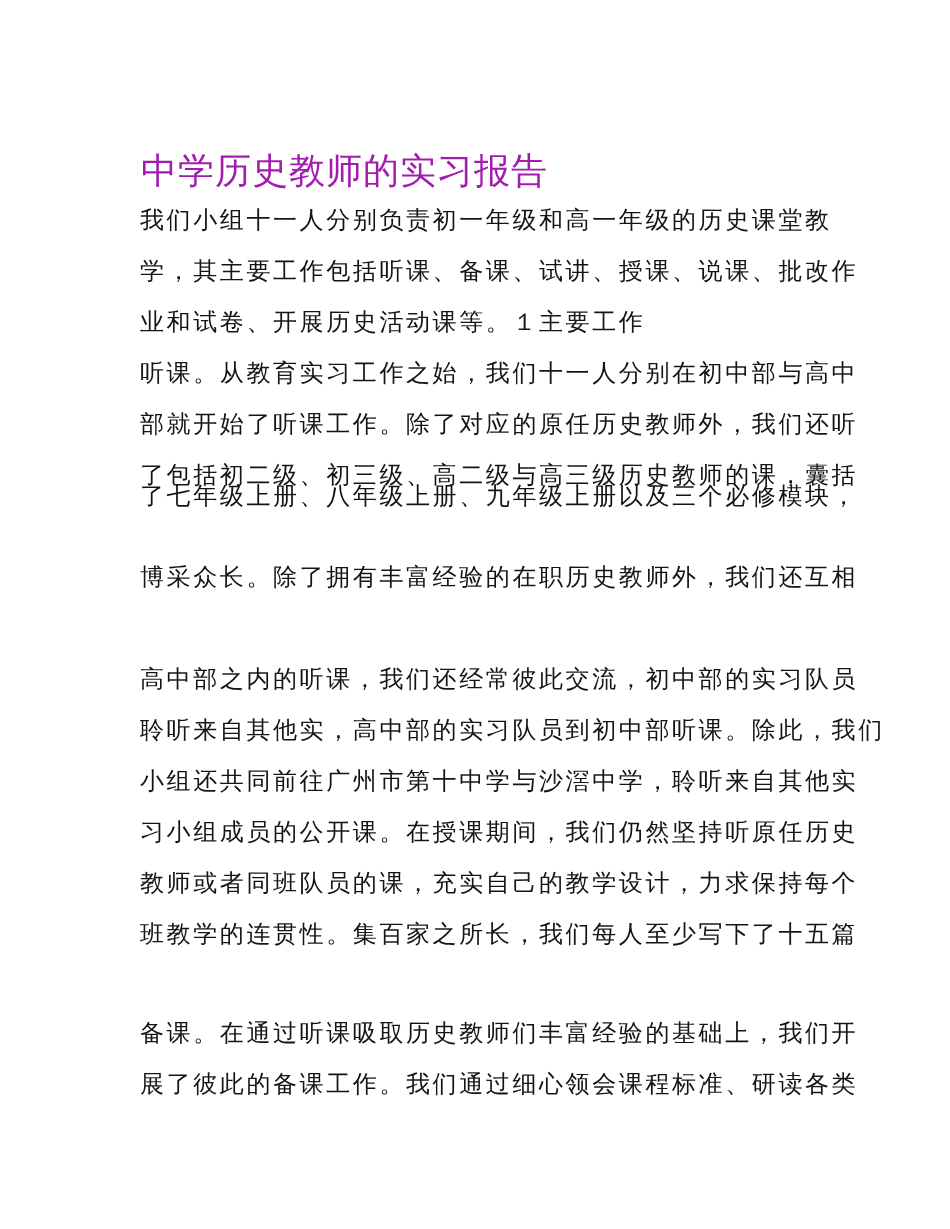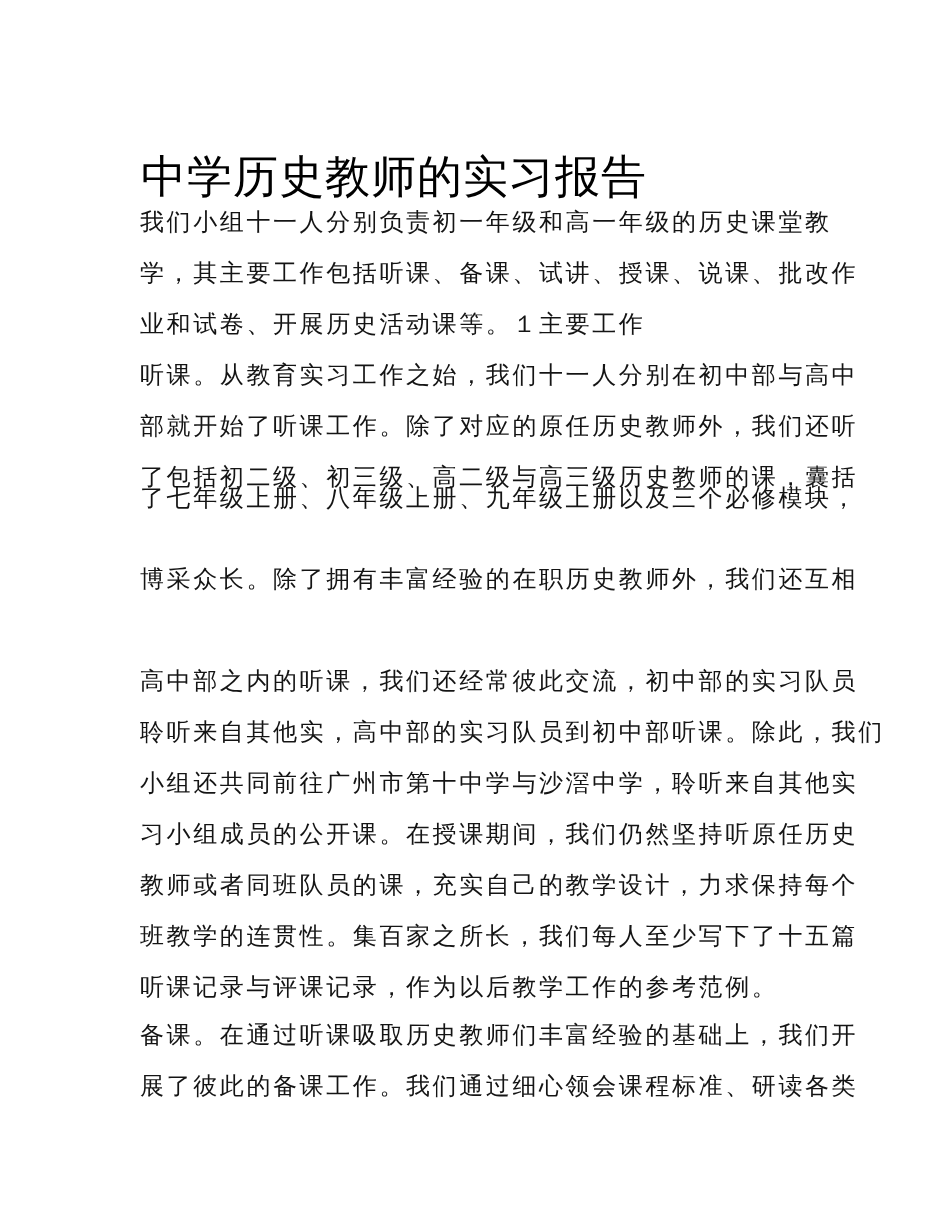--- a/index.html
+++ b/index.html
@@ -1,22 +1,22 @@
 <!DOCTYPE html>
 <html><head>
 <meta charset="utf-8">
 <style>
   html, body { margin: 0; padding: 0; background: #ffffff; }
   body { width: 950px; height: 1229px; position: relative; overflow: hidden;
          font-family: "DejaVu Serif", "Liberation Serif", serif; color: #111111; }
   .page { position: absolute; left: 0; top: 0; width: 950px; height: 1229px; background: #ffffff; }
-  .title { position: absolute; left: 141px; top: 118px; font-size: 45px; line-height: 58px;
-           white-space: nowrap; letter-spacing: 1px; color: #000000; font-weight: normal; }
+  .title { position: absolute; left: 141px; top: 118px; font-size: 36px; line-height: 58px;
+           white-space: nowrap; letter-spacing: 1px; color: #a21caf; font-weight: normal; }
   .line { position: absolute; left: 140px; width: 680px; font-size: 24px; line-height: 30px;
-          white-space: nowrap; letter-spacing: 2.6px; color: #141414; }
+          white-space: nowrap; letter-spacing: 2.6px; color: #141414; font-family: Liberation Mono, monospace; }
 </style>
 </head>
 <body>
 
 <div class="page">
   <h1 class="title">中学历史教师的实习报告</h1>
 
   <div class="line" style="top:207px">我们小组十一人分别负责初一年级和高一年级的历史课堂教</div>
   <div class="line" style="top:258px">学，其主要工作包括听课、备课、试讲、授课、说课、批改作</div>
   <div class="line" style="top:309px">业和试卷、开展历史活动课等。１主要工作</div>
@@ -25,17 +25,16 @@
   <div class="line" style="top:411px">部就开始了听课工作。除了对应的原任历史教师外，我们还听</div>
   <div class="line" style="top:462px">了包括初二级、初三级、高二级与高三级历史教师的课，囊括</div>
   <div class="line" style="top:483px">了七年级上册、八年级上册、九年级上册以及三个必修模块，</div>
   <div class="line" style="top:564px">博采众长。除了拥有丰富经验的在职历史教师外，我们还互相</div>
   <div class="line" style="top:666px">高中部之内的听课，我们还经常彼此交流，初中部的实习队员</div>
   <div class="line" style="top:717px">聆听来自其他实，高中部的实习队员到初中部听课。除此，我们</div>
   <div class="line" style="top:768px">小组还共同前往广州市第十中学与沙滘中学，聆听来自其他实</div>
   <div class="line" style="top:819px">习小组成员的公开课。在授课期间，我们仍然坚持听原任历史</div>
   <div class="line" style="top:921px">班教学的连贯性。集百家之所长，我们每人至少写下了十五篇</div>
   <div class="line" style="top:870px">教师或者同班队员的课，充实自己的教学设计，力求保持每个</div>
-  <div class="line" style="top:972px">听课记录与评课记录，作为以后教学工作的参考范例。</div>
 
   <div class="line" style="top:1071px">展了彼此的备课工作。我们通过细心领会课程标准、研读各类</div>
   <div class="line" style="top:1020px">备课。在通过听课吸取历史教师们丰富经验的基础上，我们开</div>
 </div>
 
 </body></html>

